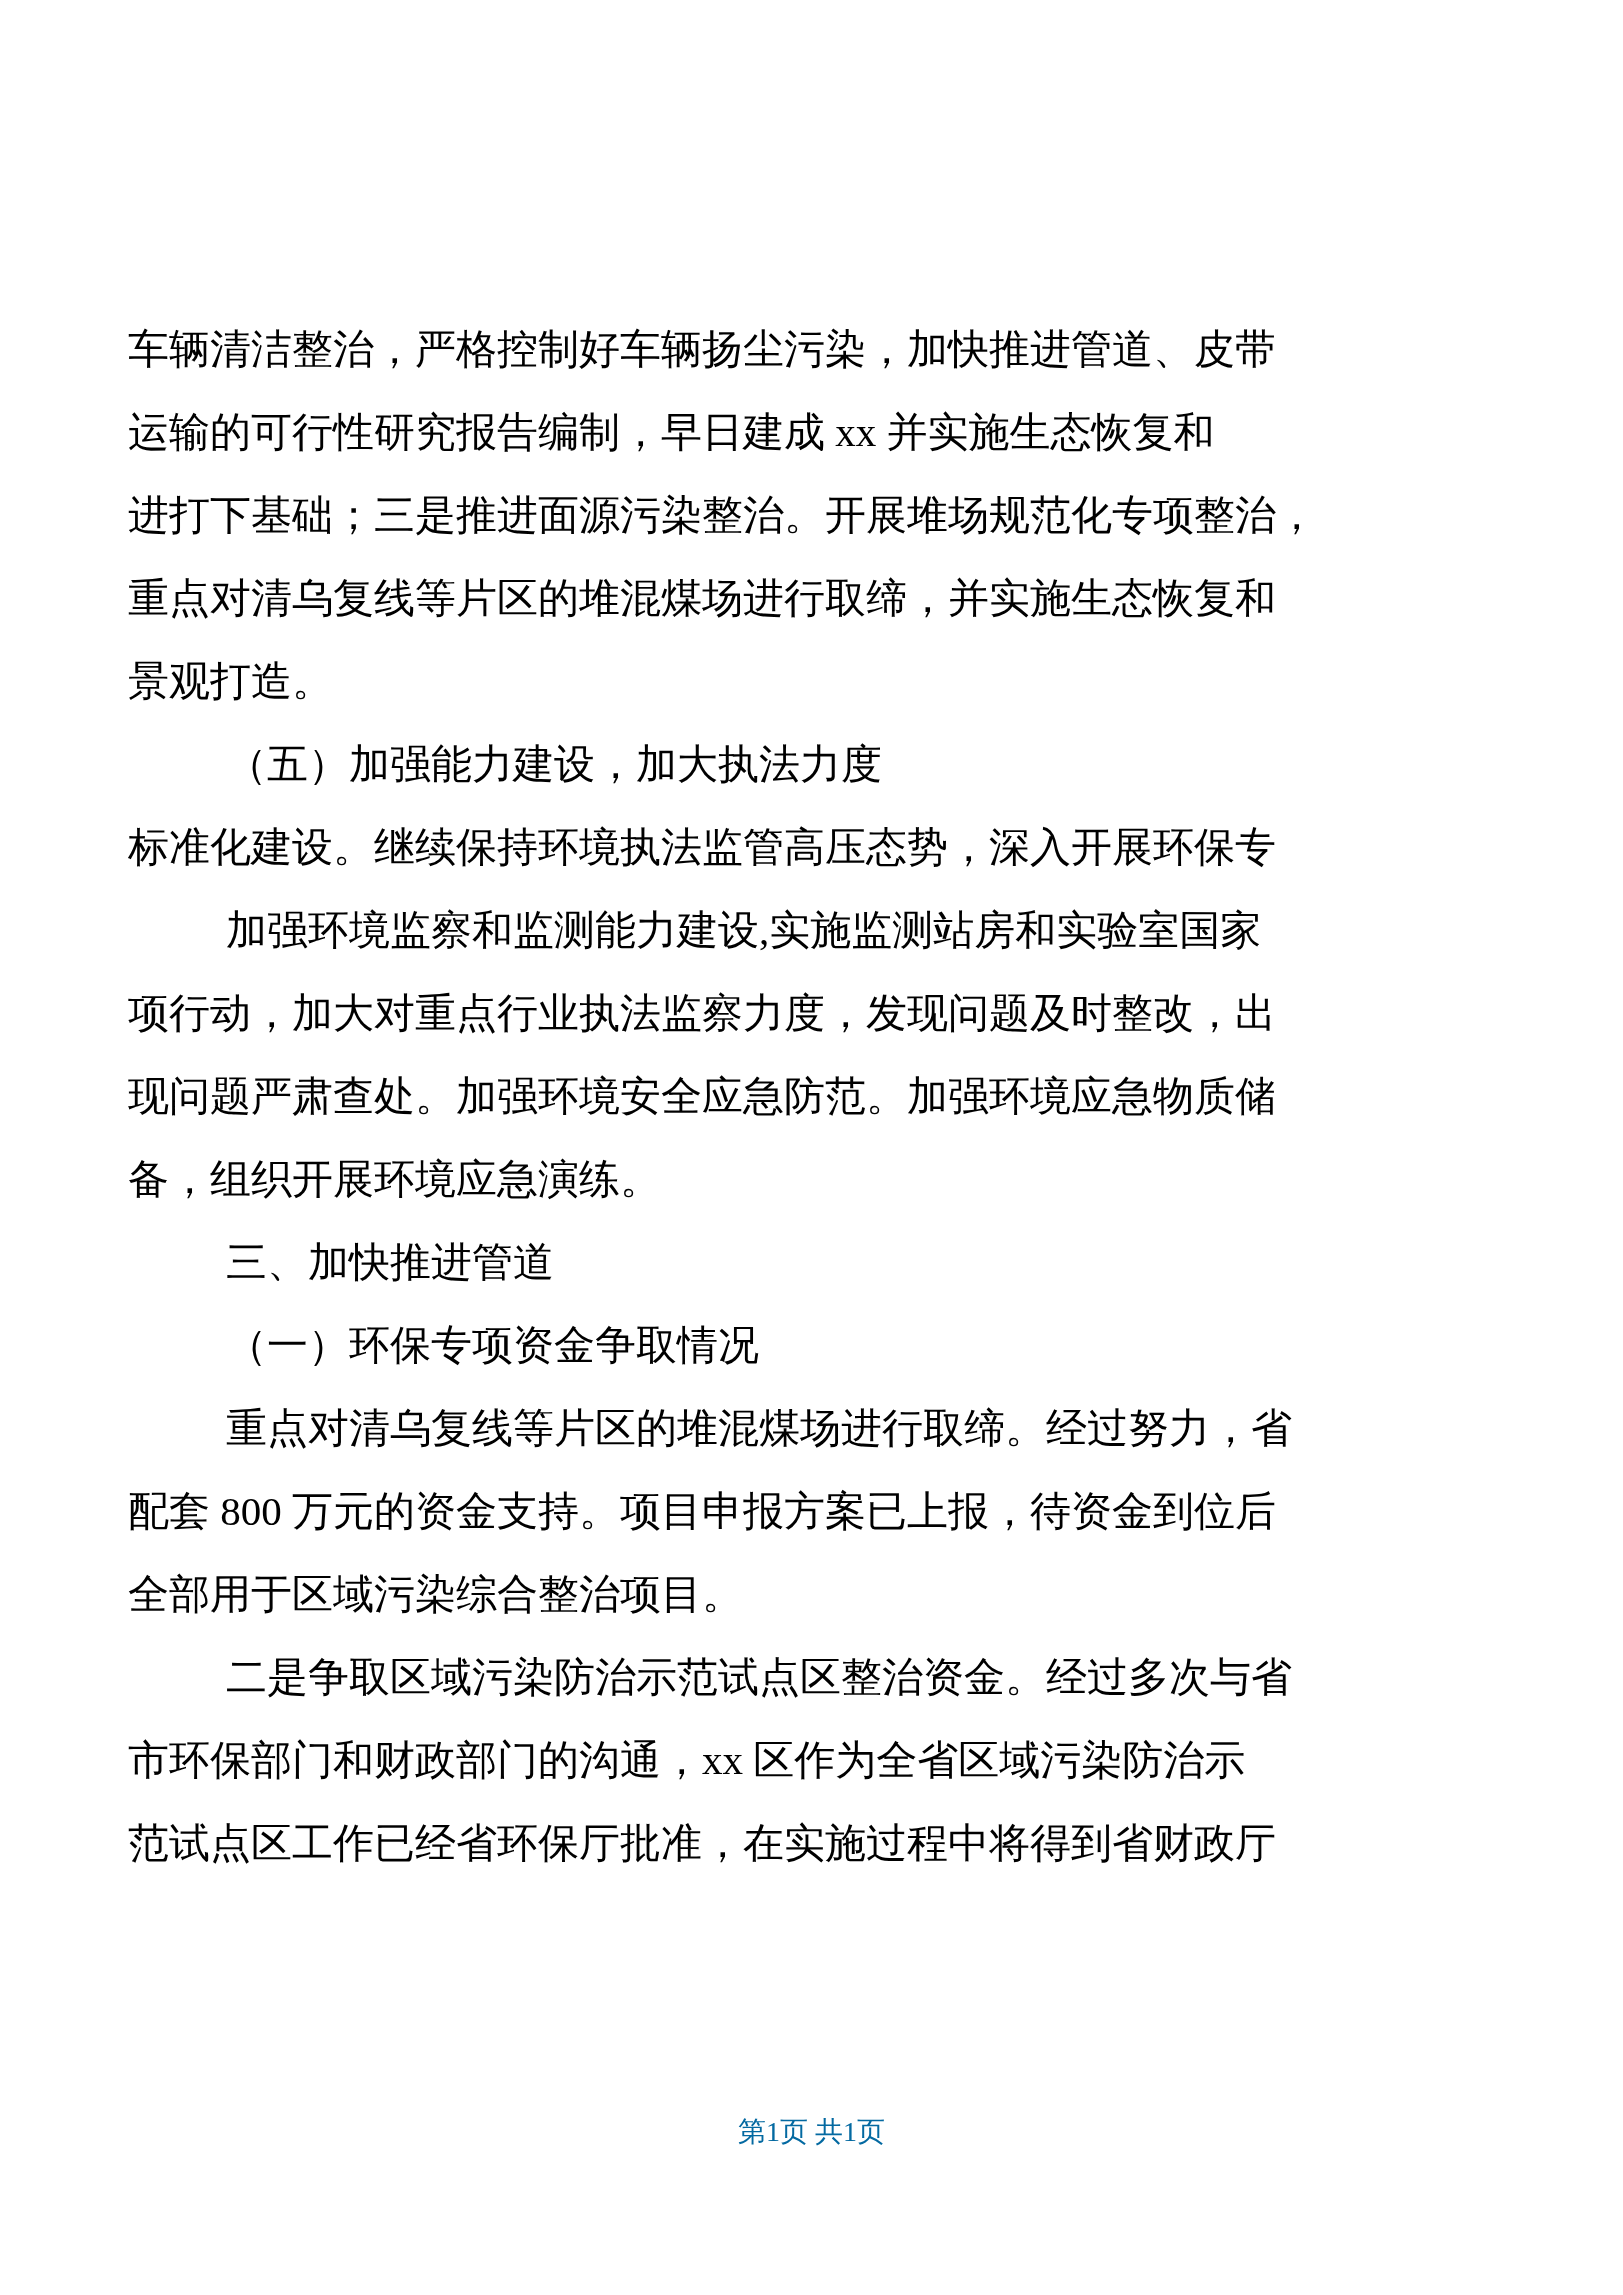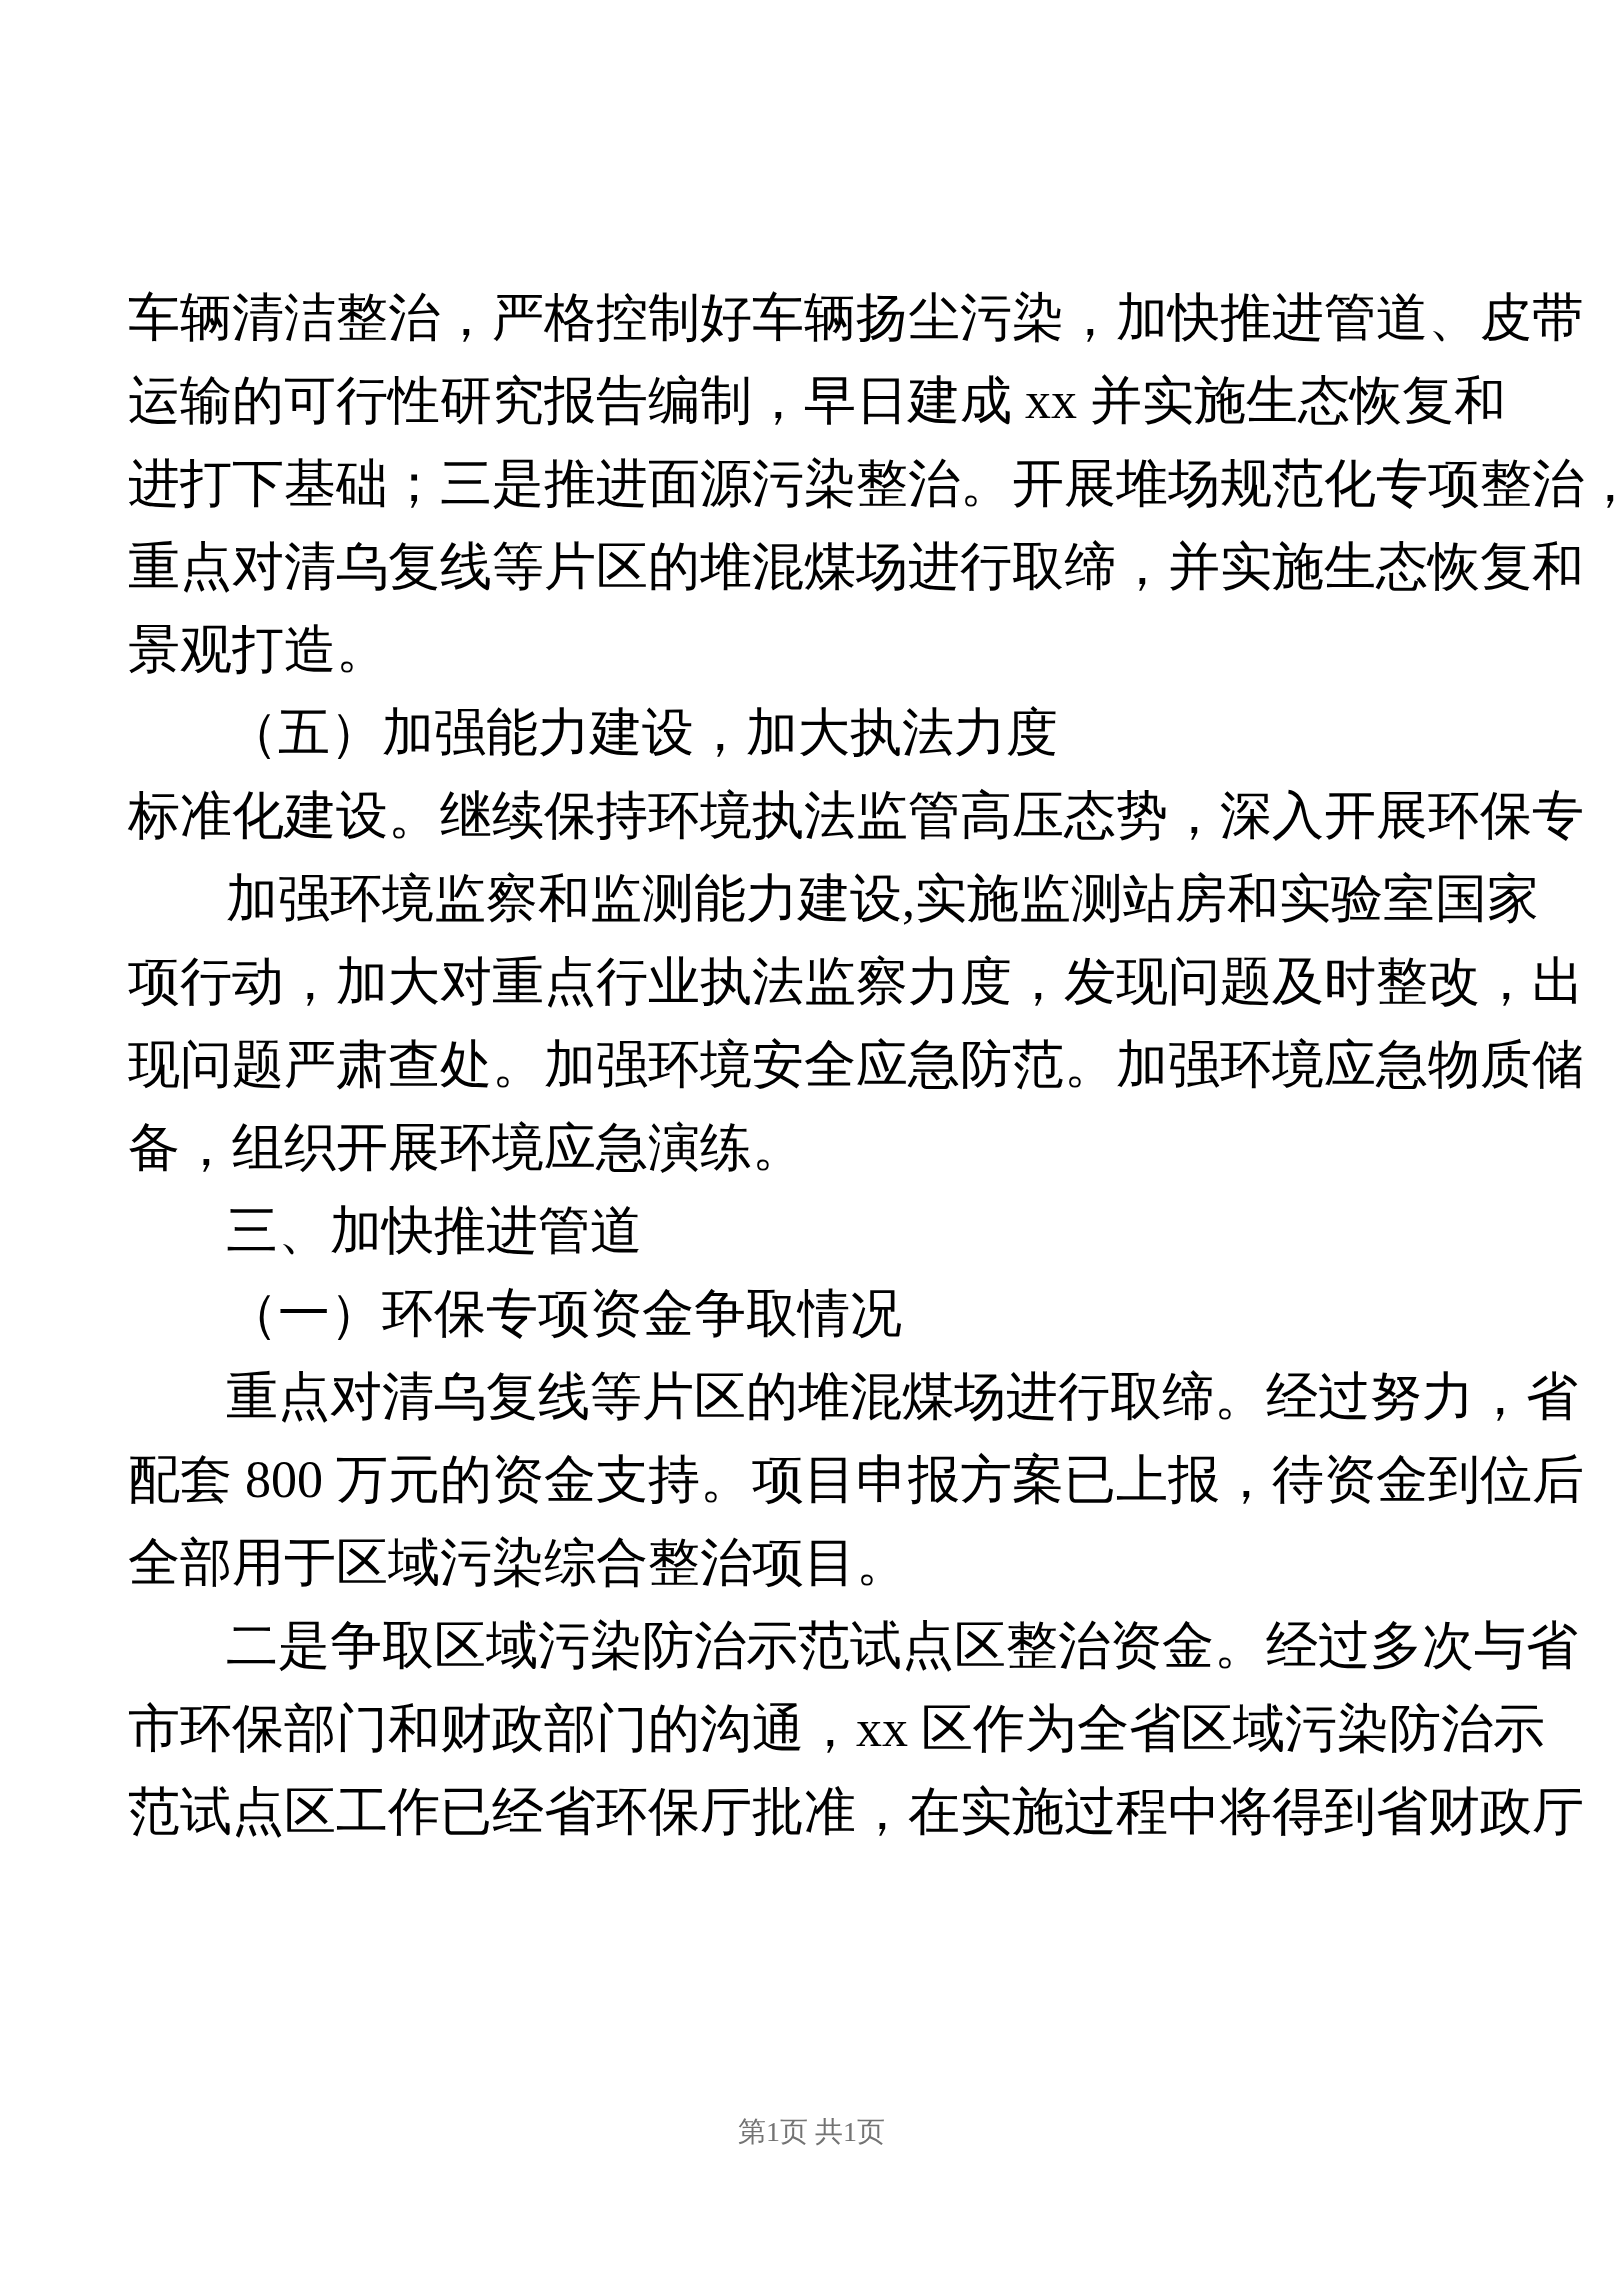--- a/index.html
+++ b/index.html
@@ -12,23 +12,23 @@
     width: 1623px;
     height: 2295px;
     background: #ffffff;
     overflow: hidden;
     font-family: "Liberation Serif", "DejaVu Serif", serif;
     color: #000000;
   }
   .body-text {
     position: absolute;
     left: 128px;
-    top: 276px;
+    top: 308px;
     width: 1366px;
-    font-size: 52px;
+    font-size: 41px;
     line-height: 83px;
     letter-spacing: 0;
   }
   .paragraph {
     margin: 0;
     padding: 0;
   }
   .line {
     height: 83px;
     white-space: nowrap;
@@ -38,21 +38,21 @@
     padding-left: 98px; 
   }
   .footer {
     position: absolute;
     top: 2114px;
     left: 0;
     width: 100%;
     text-align: center;
     font-size: 28px;
     line-height: 36px;
-    color: #737373;
+    color: #0369a1;
   }
 </style>
 </head>
 <body>
 
 <div class="page">
   <div class="body-text" id="body-text">
       <div class="paragraph">
         <div class="line">车辆清洁整治，严格控制好车辆扬尘污染，加快推进管道、皮带</div>
         <div class="line">运输的可行性研究报告编制，早日建成 xx 并实施生态恢复和</div>

